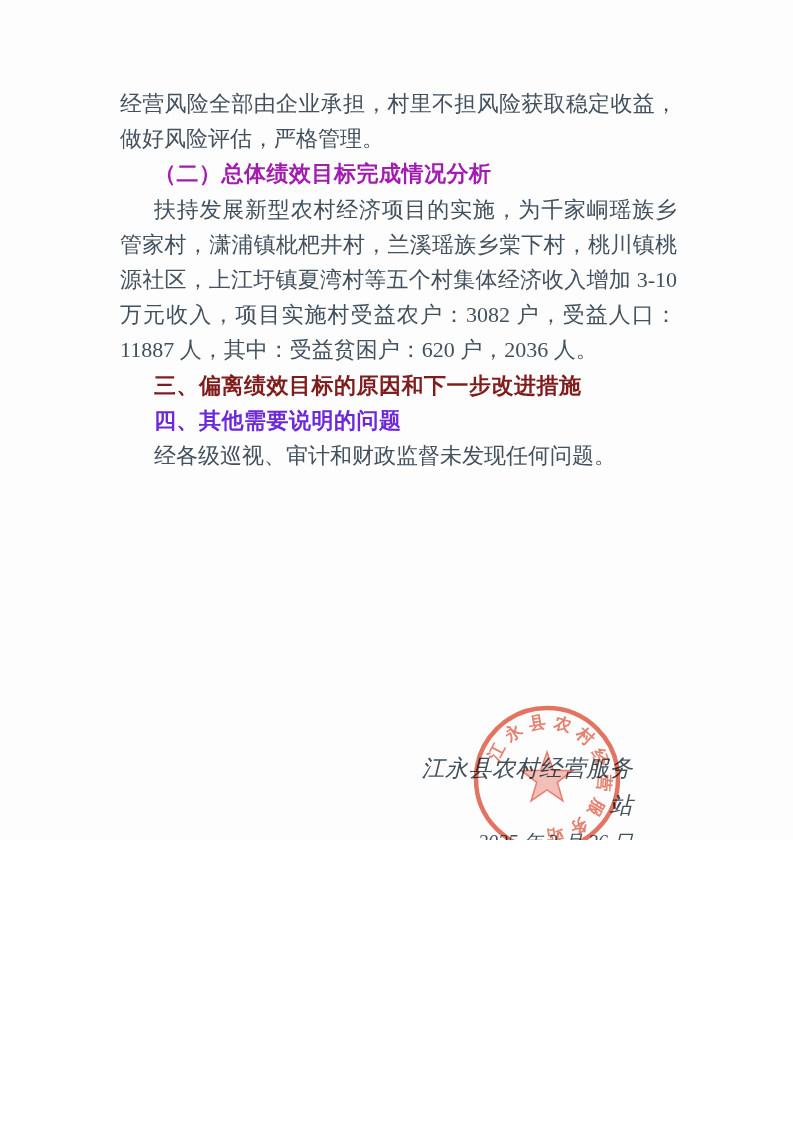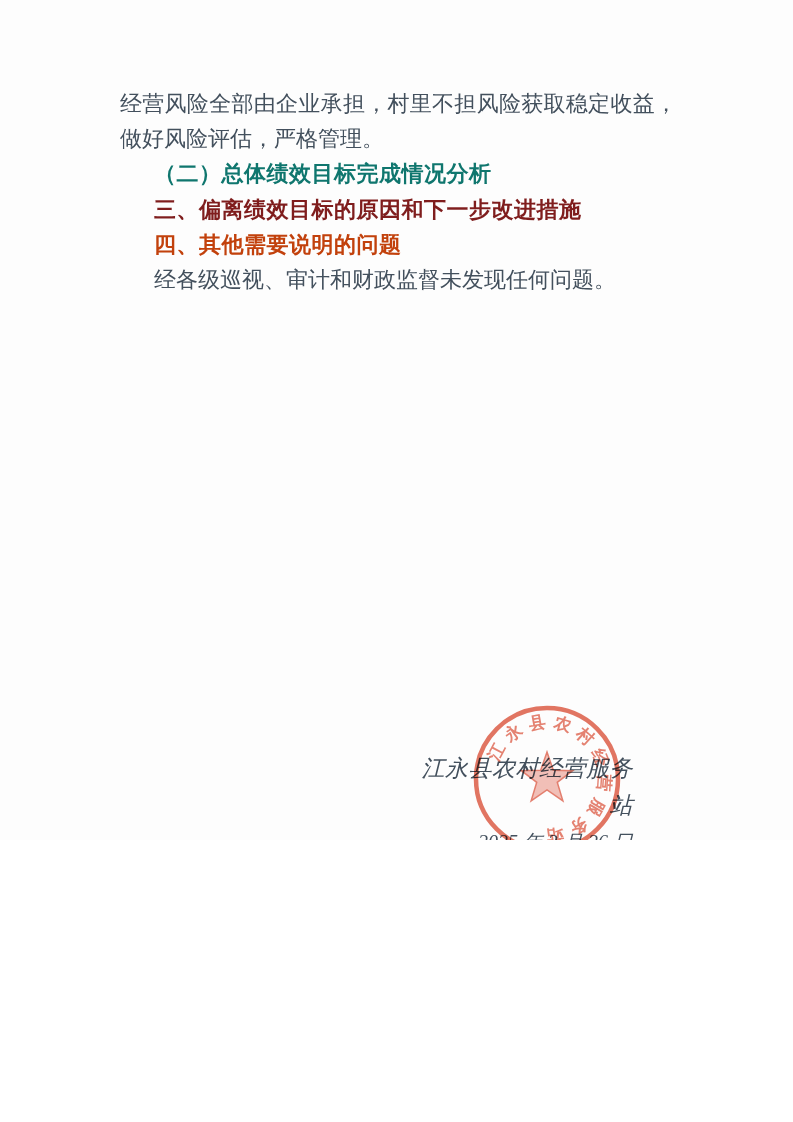--- a/index.html
+++ b/index.html
@@ -75,25 +75,26 @@
   }
 </style>
 </head>
 <body>
 
 <div class="page" style="color: rgb(67, 80, 93);">
 
   <div class="content">
     <p class="para no-indent">经营风险全部由企业承担，村里不担风险获取稳定收益，做好风险评估，严格管理。</p>
 
-    <p class="heading" style="color: #0f766e;">（二）总体绩效目标完成情况分析</p>
+    <p class="heading" style="color: #a21caf;">（二）总体绩效目标完成情况分析</p>
+    <p class="para">扶持发展新型农村经济项目的实施，为千家峒瑶族乡管家村，潇浦镇枇杷井村，兰溪瑶族乡棠下村，桃川镇桃源社区，上江圩镇夏湾村等五个村集体经济收入增加 3-10 万元收入，项目实施村受益农户：3082 户，受益人口：11887 人，其中：受益贫困户：620 户，2036 人。</p>
 
     <p class="heading" style="color: #7f1d1d;">三、偏离绩效目标的原因和下一步改进措施</p>
 
-    <p class="heading" style="color: #c2410c; font-family: Liberation Serif, serif;">四、其他需要说明的问题</p>
+    <p class="heading" style="color: #6d28d9; font-family: Liberation Serif, serif;">四、其他需要说明的问题</p>
     <p class="para">经各级巡视、审计和财政监督未发现任何问题。</p>
   </div>
 
   <div class="signature">
     <div class="sig-org">江永县农村经营服务站</div>
     <div class="sig-date">2025 年 3 月 26 日</div>
   </div>
 
   <svg class="stamp" viewBox="0 0 150 150">
     <circle class="stamp-ring" cx="75" cy="75" r="71" stroke="#dd5740"></circle>

